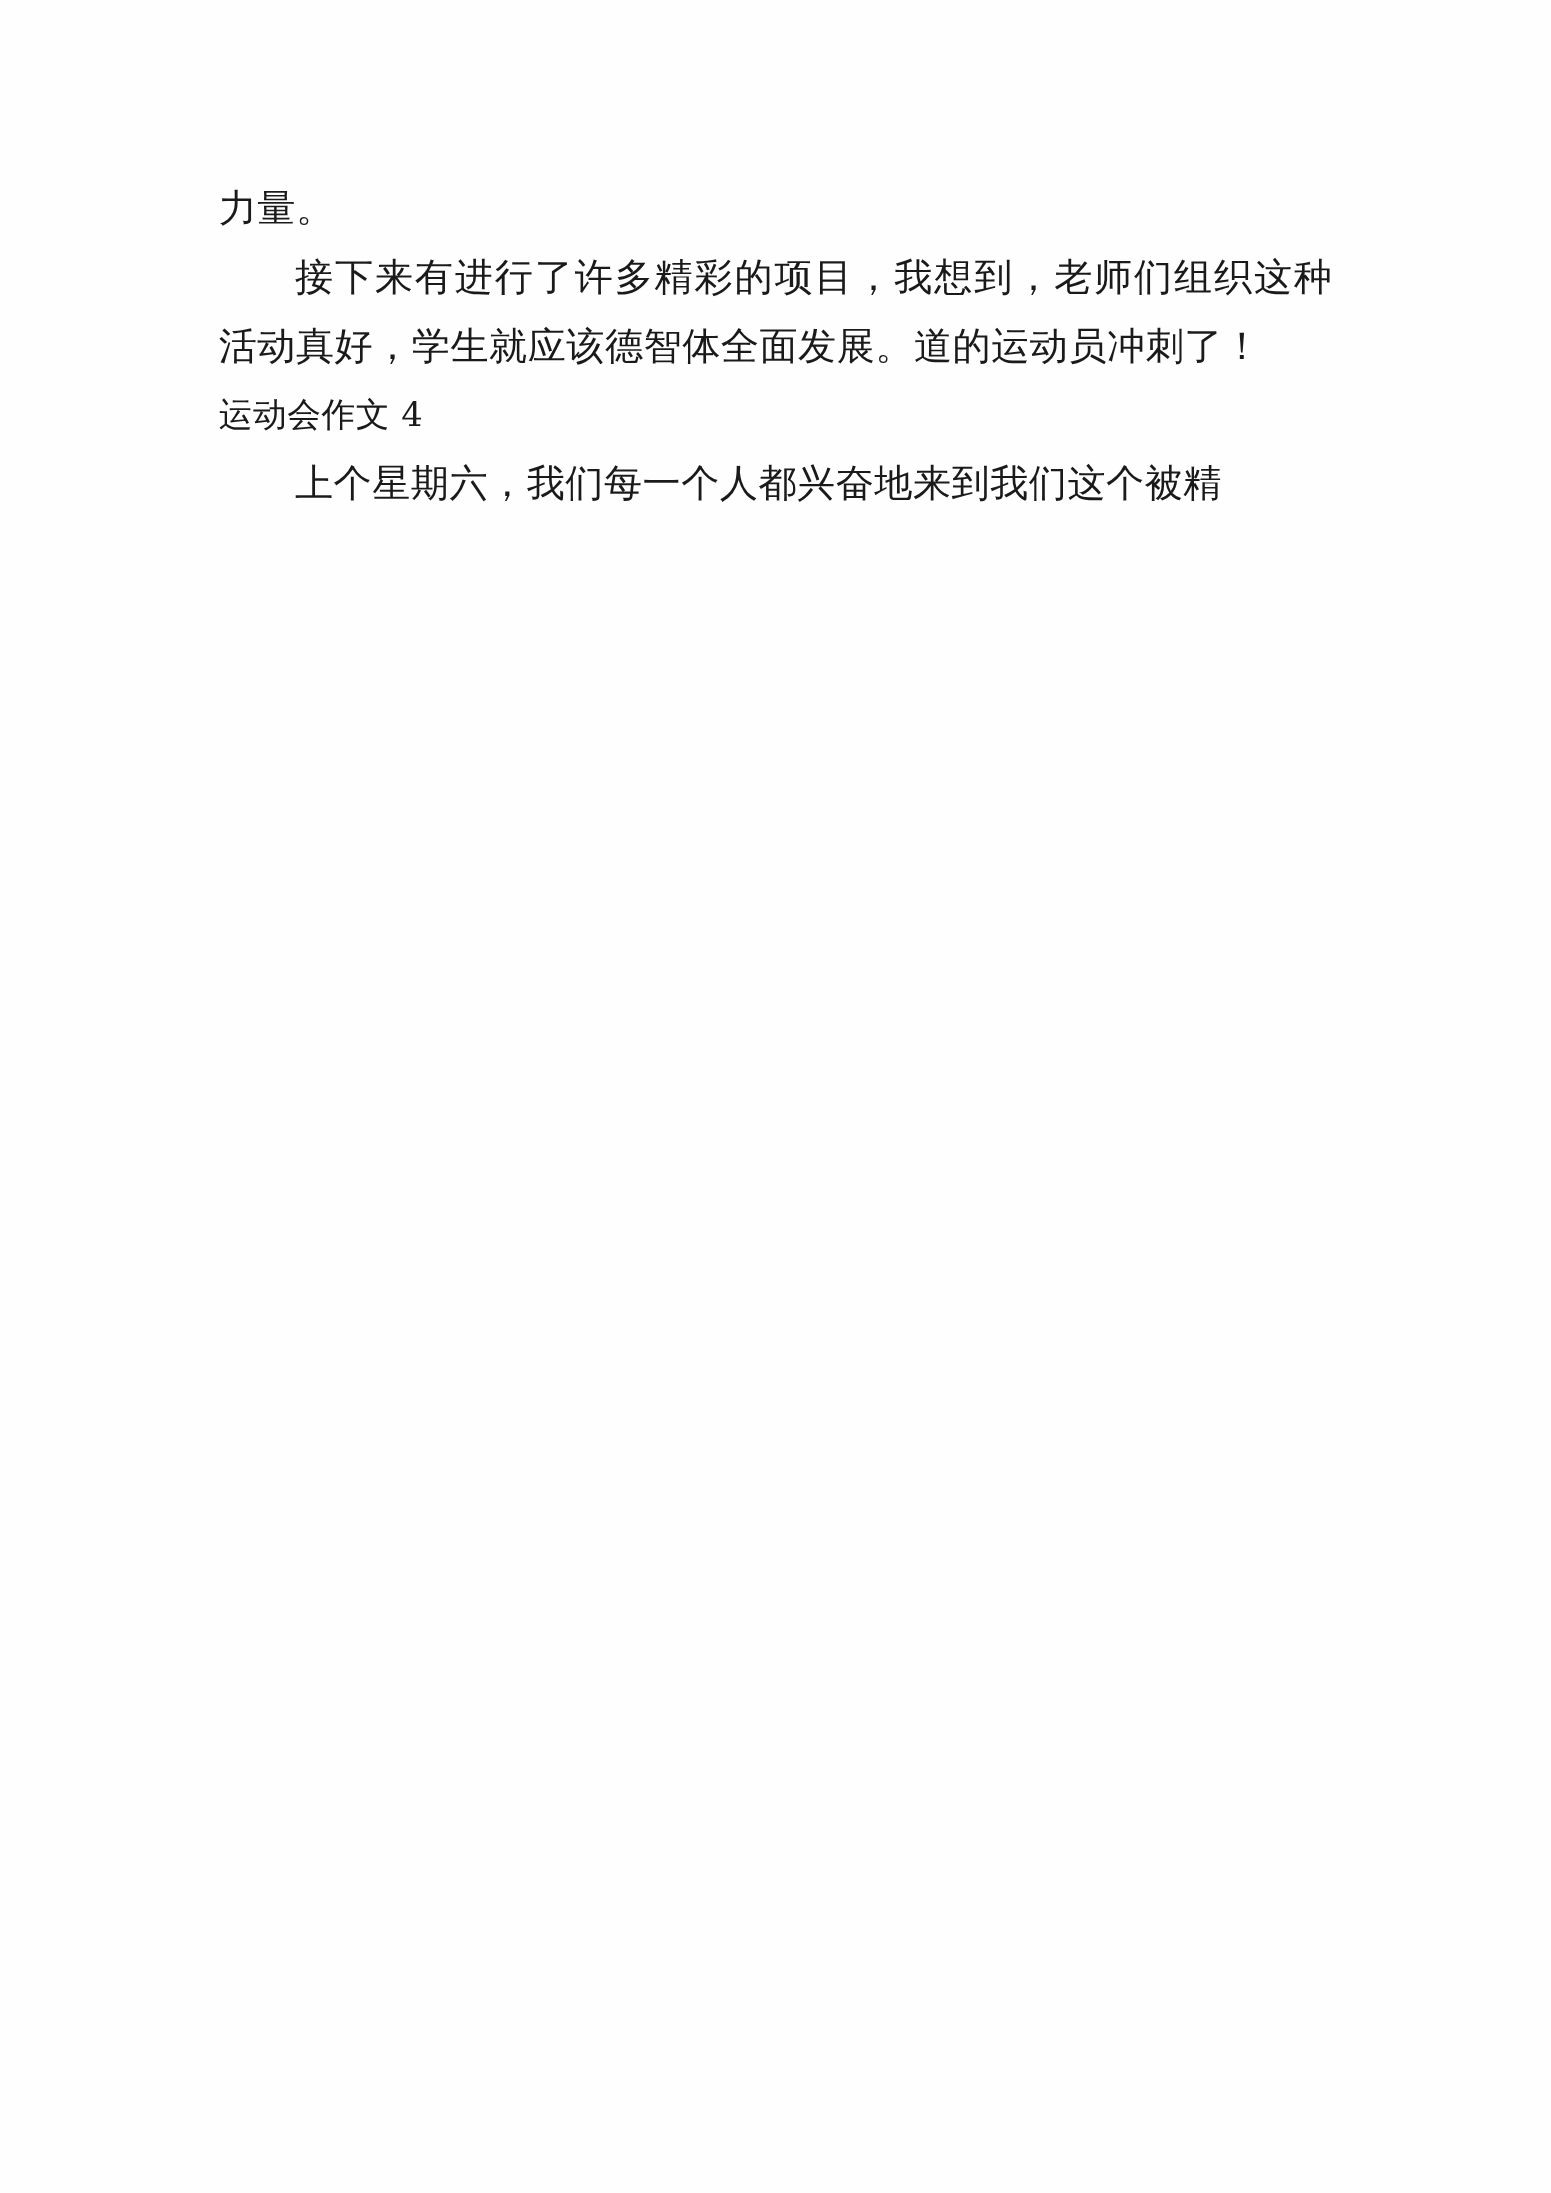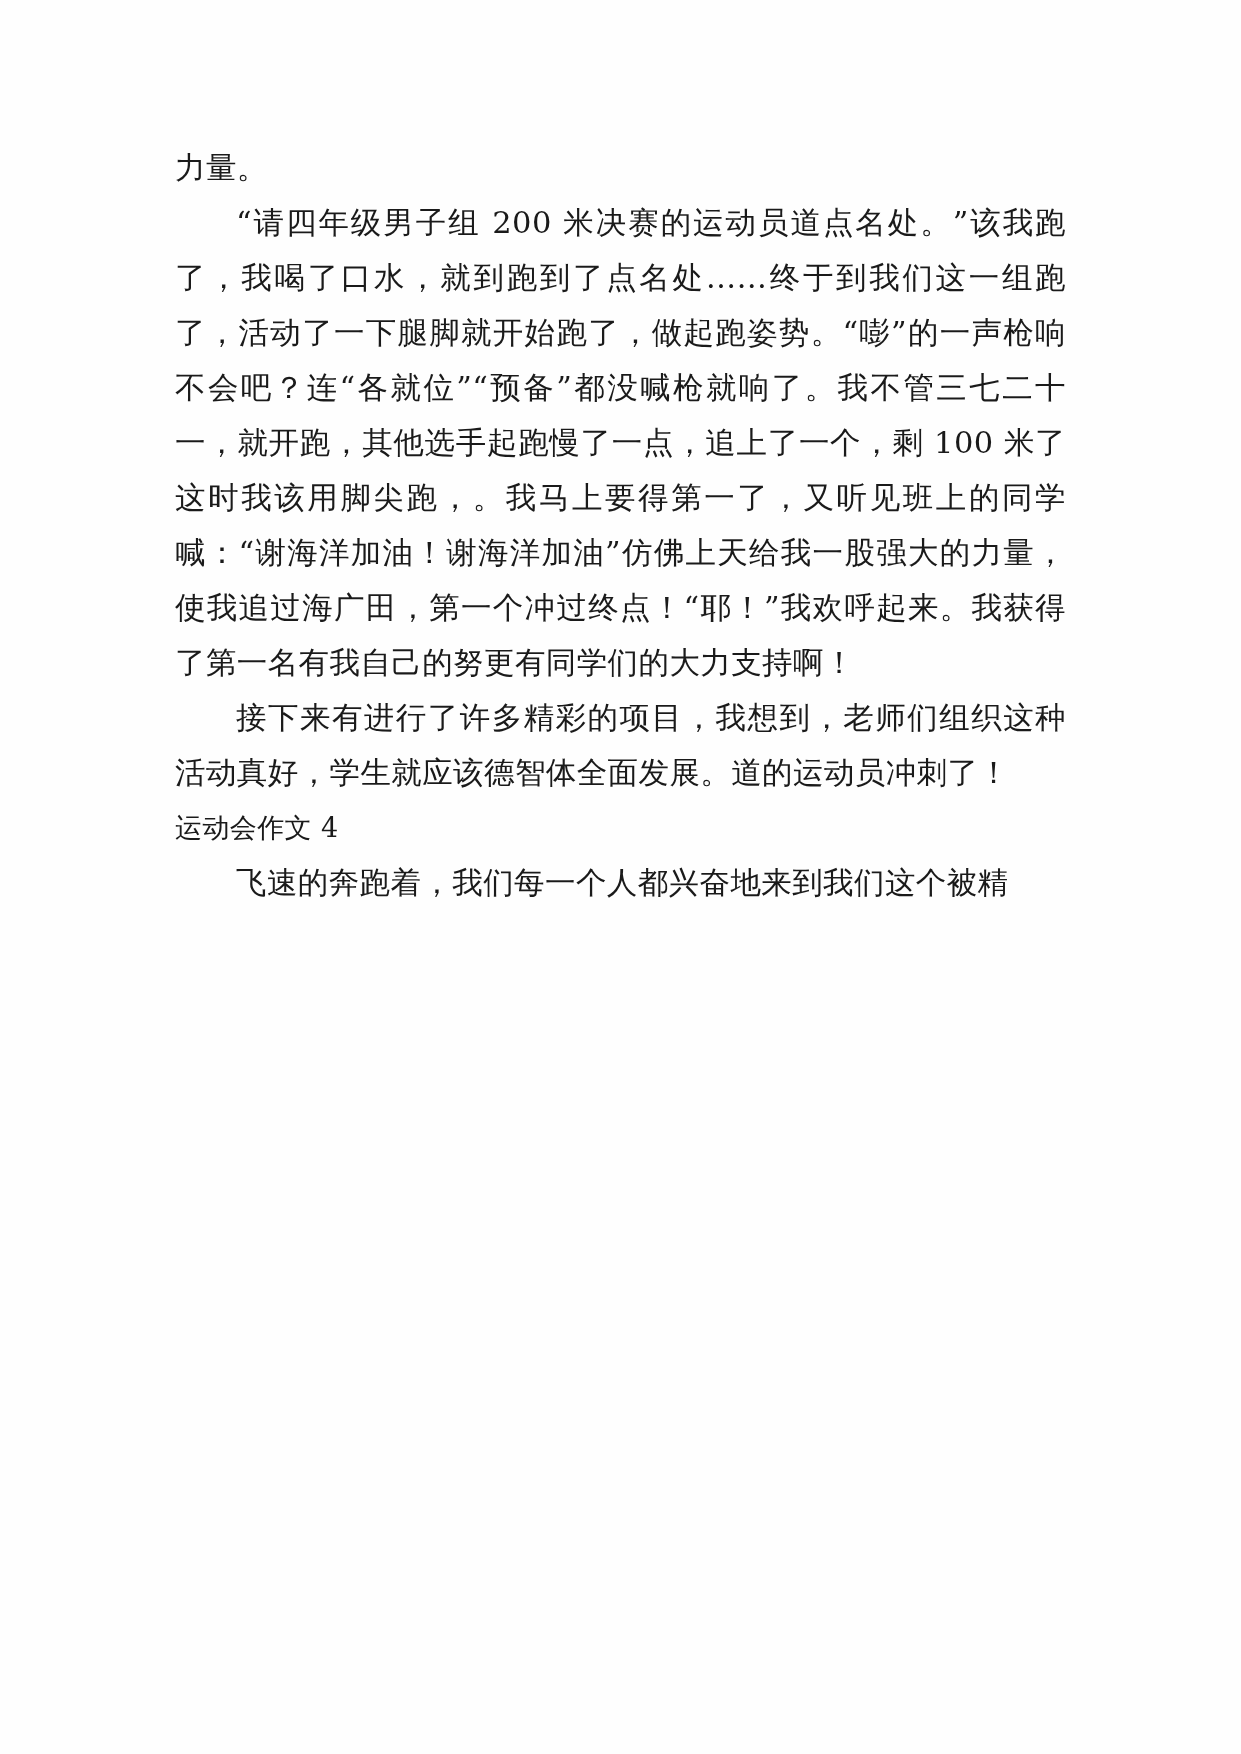--- a/index.html
+++ b/index.html
@@ -47,22 +47,21 @@
 </style>
 </head>
 <body>
 
 <div class="page">
   <div class="doc-body">
 
     <p class="para no-indent">力量。</p>
 
 
-    <p class="para">“请四年级男子组 200 米决赛的运动员道点名处。”该我跑了，我喝了口水，就到跑到了点名处……终于到我们这一组跑了，活动了一下腿脚就开始跑了，做起跑姿势。“嘭”的一声枪响不会吧？连“各就位”“预备”都没喊枪就响了。我不管三七二十一，就开跑，其他选手起跑慢了一点，追上了一个，剩 100 米了这时我该用脚尖跑，。我马上要得第一了，又听见班上的同学喊：“谢海洋加油！谢海洋加油”仿佛上天给我一股强大的力量，使我追过海广田，第一个冲过终点！“耶！”我欢呼起来。我获得了第一名有我自己的努更有同学们的大力支持啊！</p>
 
     <p class="para">接下来有进行了许多精彩的项目，我想到，老师们组织这种活动真好，学生就应该德智体全面发展。道的运动员冲刺了！</p>
 
     <p class="heading">运动会作文 4</p>
 
-    <p class="para">飞速的奔跑着，我们每一个人都兴奋地来到我们这个被精</p>
+    <p class="para">上个星期六，我们每一个人都兴奋地来到我们这个被精</p>
 
   </div>
 </div>
 
 </body></html>

